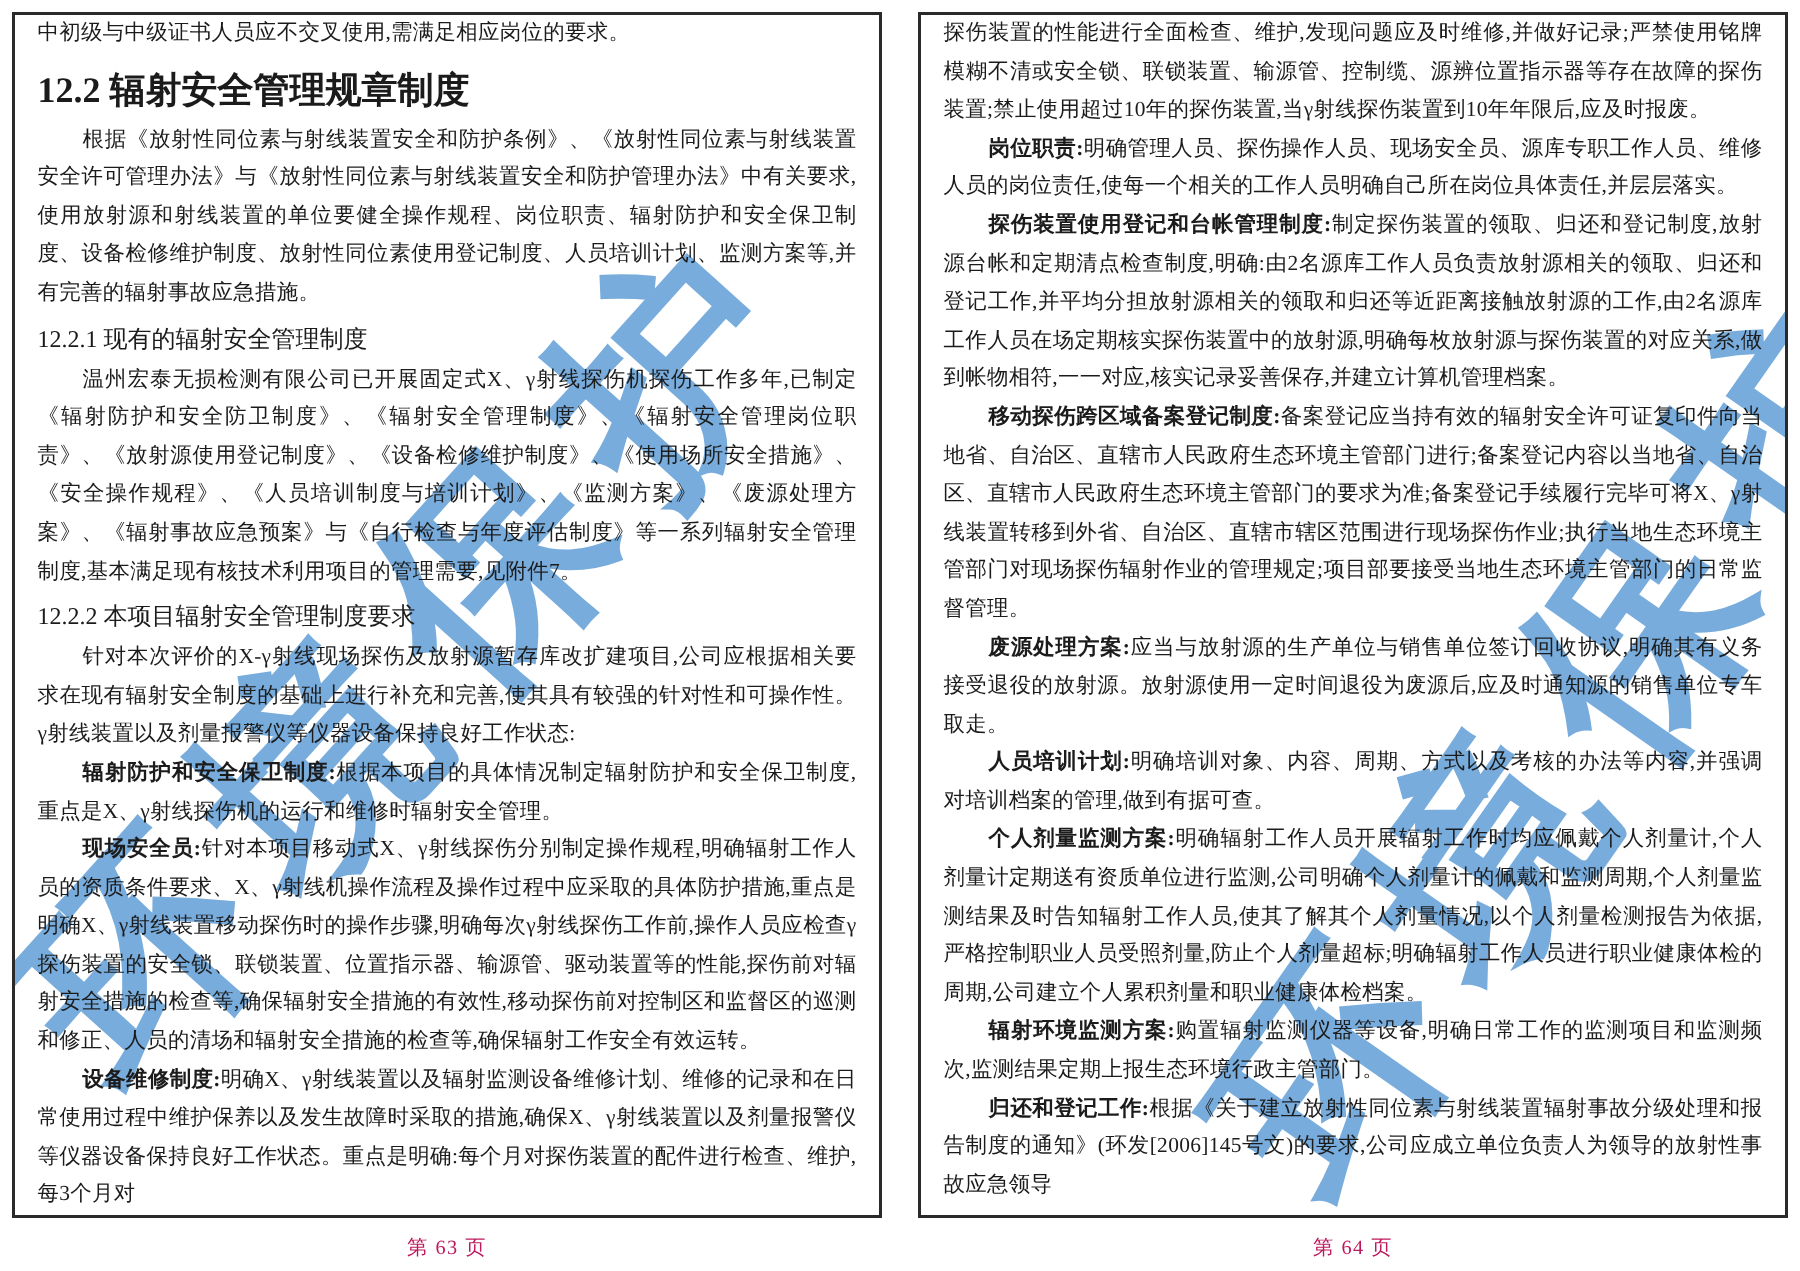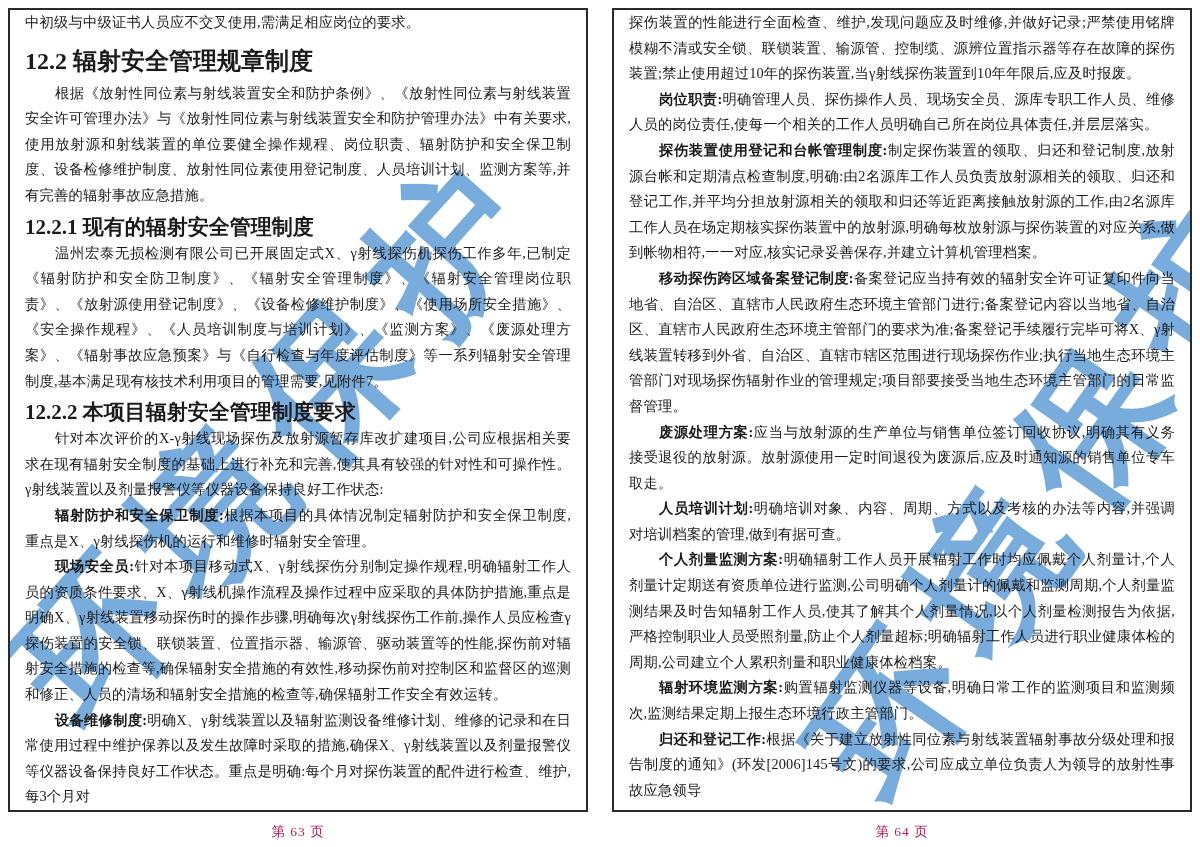--- a/index.html
+++ b/index.html
@@ -38,22 +38,22 @@
   }
   .page-content p.indent { text-indent: 2.1em; }
   .page-content b.lead { font-weight: bold; }
   .page-content h2 {
     font-size: 24px;
     font-weight: bold;
     margin: 12px 0 7px 0;
     line-height: 26px;
   }
   .page-content h3 {
-    font-size: 21px;
-    font-weight: bold;
+    font-size: 16px;
+    font-weight: normal;
     margin: 5px 0 1px 0;
     line-height: 26px;
   }
 
   .watermark {
     position: absolute;
     z-index: 0;
     white-space: nowrap;
     font-size: 150px;
     line-height: 1.2;

